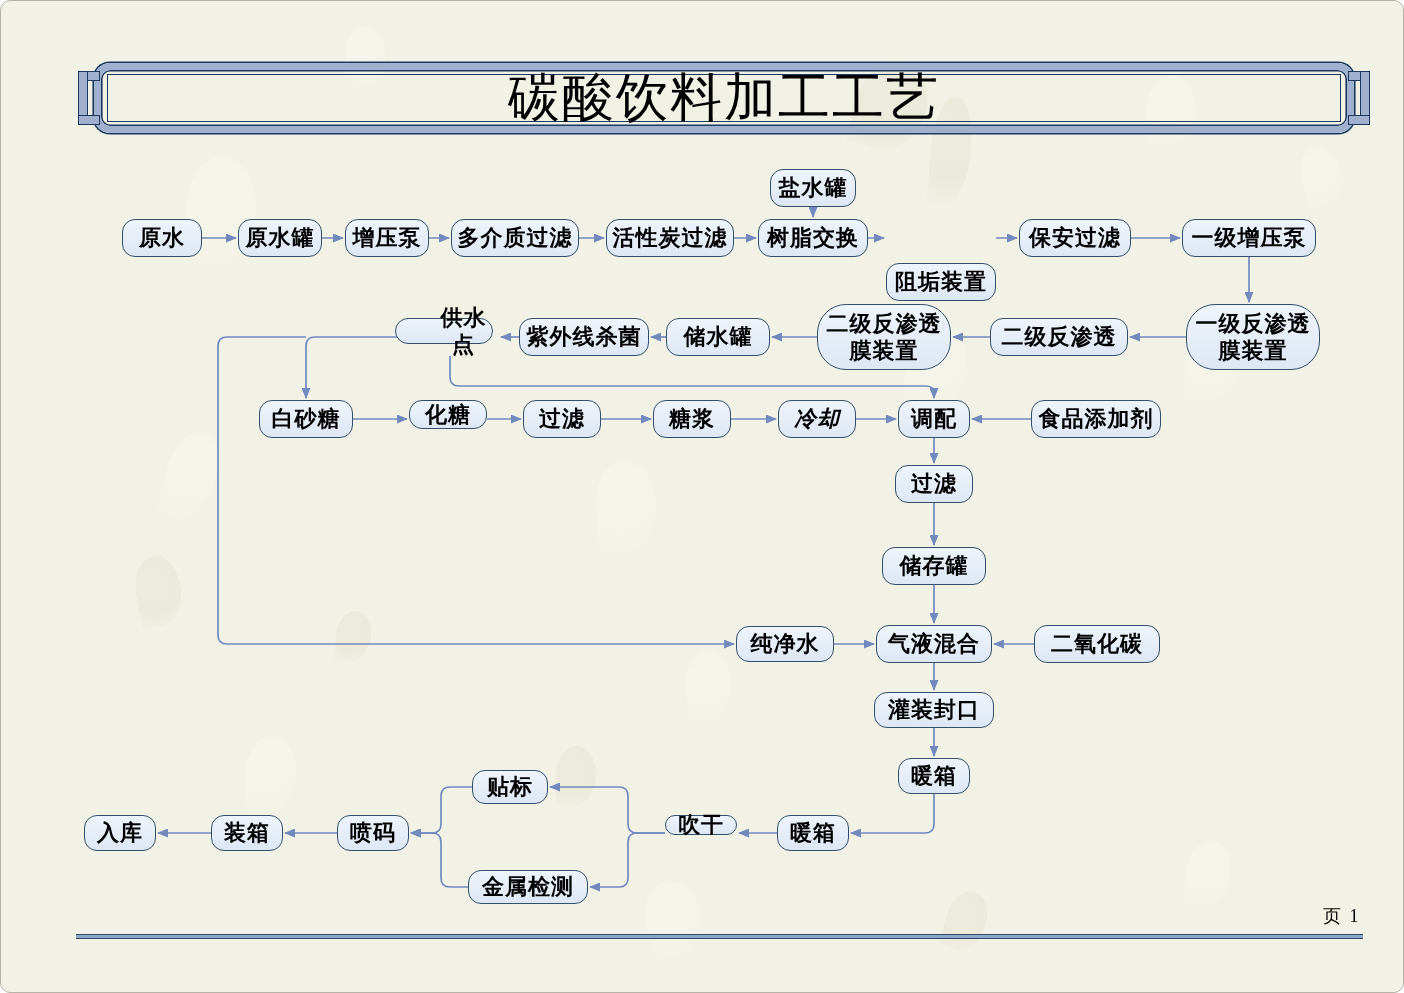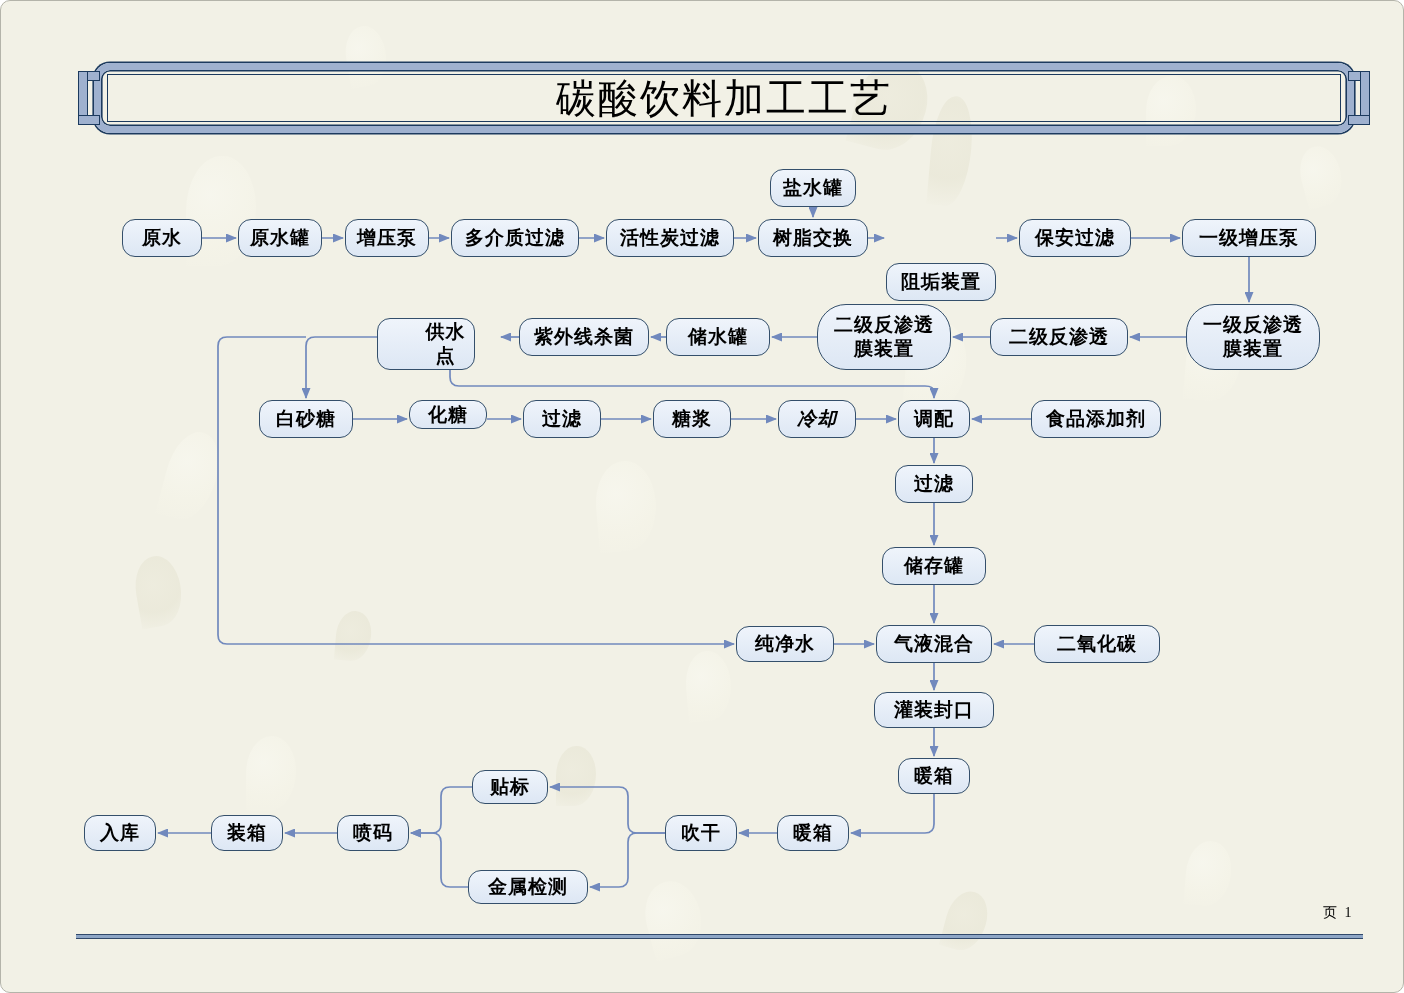--- a/index.html
+++ b/index.html
@@ -29,44 +29,44 @@
   .bracket{position:absolute; top:50%; transform:translateY(-50%); width:22px; height:54px;}
   .bracket.left{left:-16px;}
   .bracket.right{right:-16px;}
   .bracket i{position:absolute; display:block; background:#9fb1cf; border:1.5px solid #1c3a5e; box-sizing:border-box;}
   .bracket .bar{top:0; bottom:0; width:10px;}
   .bracket.left .bar{left:0;} .bracket.right .bar{right:0;}
   .bracket .arm-t{top:0; height:10px; left:0; right:0;}
   .bracket .arm-b{bottom:0; height:10px; left:0; right:0;}
   .title-text{
     position:absolute; inset:0; display:flex; align-items:center; justify-content:center;
-    font-size:40px; color:#000; letter-spacing:2px;
+    font-size:52px; color:#000; letter-spacing:2px;
     font-family:"Liberation Serif", serif;
   }
   
   #diagram{position:absolute; inset:0;}
   #edge-layer{position:absolute; left:0; top:0;}
   .node{
     position:absolute; display:flex; align-items:center; justify-content:center;
     background:linear-gradient(180deg,#eff4fb 0%,#dde7f4 100%);
     border:1.6px solid #344f6b; border-radius:13px;
-    font-weight:bold; font-size:19px; color:#000;
+    font-weight:bold; font-size:22px; color:#000;
     text-align:center; white-space:pre-line; line-height:1.25;
     box-sizing:border-box; letter-spacing:1px;
     font-family:"Liberation Serif", serif;
   }
   .node.tall{border-radius:29px;}
   
   .footer-line{
     position:absolute; left:75px; top:933px; width:1287px; height:3px;
     background:#8ea6c6; border-top:1.4px solid #31496b; border-bottom:1.4px solid #31496b;
   }
   .page-num{
     position:absolute; left:1322px; top:903px; width:60px;
-    font-size:14px; color:#000; letter-spacing:2px;
+    font-size:18px; color:#000; letter-spacing:2px;
     font-family:"Liberation Serif", serif;
   }
 </style>
 </head>
 <body>
 
 <div class="slide">
 
   <div class="watermarks">
       <span class="drop light" style="left: 185px; top: 155px; width: 70px; height: 110px; transform: rotate(0deg);"></span>
@@ -162,37 +162,37 @@
       <div class="node" style="left: 1018px; top: 218px; width: 112px; height: 38px;">保安过滤</div>
       <div class="node" style="left: 1181px; top: 218px; width: 134px; height: 38px;">一级增压泵</div>
       <div class="node" style="left: 769px; top: 168px; width: 86px; height: 38px;">盐水罐</div>
       <div class="node tall" style="left: 1185px; top: 303px; width: 134px; height: 66px;">一级反渗透
 膜装置</div>
       <div class="node" style="left: 989px; top: 317px; width: 138px; height: 38px;">二级反渗透</div>
       <div class="node tall" style="left: 816px; top: 303px; width: 134px; height: 66px;">二级反渗透
 膜装置</div>
       <div class="node" style="left: 665px; top: 317px; width: 104px; height: 38px;">储水罐</div>
       <div class="node" style="left: 518px; top: 317px; width: 130px; height: 38px;">紫外线杀菌</div>
-      <div class="node" style="left: 376px; top: 317px; width: 98px; height: 52px; padding-left: 39px;">供水点</div>
+      <div class="node" style="left: 394px; top: 317px; width: 98px; height: 26px; padding-left: 39px;">供水点</div>
       <div class="node" style="left: 258px; top: 399px; width: 94px; height: 38px;">白砂糖</div>
       <div class="node" style="left: 408px; top: 399px; width: 78px; height: 29px;">化糖</div>
       <div class="node" style="left: 522px; top: 399px; width: 78px; height: 38px;">过滤</div>
       <div class="node" style="left: 652px; top: 399px; width: 78px; height: 38px;">糖浆</div>
       <div class="node" style="left: 777px; top: 399px; width: 78px; height: 38px; font-style: italic;">冷却</div>
       <div class="node" style="left: 897px; top: 399px; width: 72px; height: 38px; text-align: right;">调配</div>
       <div class="node" style="left: 1030px; top: 399px; width: 130px; height: 38px;">食品添加剂</div>
       <div class="node" style="left: 894px; top: 464px; width: 78px; height: 38px;">过滤</div>
       <div class="node" style="left: 881px; top: 546px; width: 104px; height: 38px;">储存罐</div>
       <div class="node" style="left: 875px; top: 624px; width: 116px; height: 38px;">气液混合</div>
       <div class="node" style="left: 735px; top: 625px; width: 98px; height: 36px; border-radius: 13px;">纯净水</div>
       <div class="node" style="left: 1033px; top: 624px; width: 126px; height: 38px;">二氧化碳</div>
       <div class="node" style="left: 873px; top: 691px; width: 120px; height: 36px;">灌装封口</div>
       <div class="node" style="left: 897px; top: 757px; width: 72px; height: 36px;">暖箱</div>
       <div class="node" style="left: 776px; top: 814px; width: 72px; height: 36px;">暖箱</div>
-      <div class="node" style="left: 664px; top: 814px; width: 72px; height: 36px;">吹干</div>
+      <div class="node" style="left: 664px; top: 814px; width: 72px; height: 20px;">吹干</div>
       <div class="node" style="left: 471px; top: 769px; width: 76px; height: 34px;">贴标</div>
       <div class="node" style="left: 467px; top: 869px; width: 120px; height: 34px;">金属检测</div>
       <div class="node" style="left: 336px; top: 814px; width: 72px; height: 36px;">喷码</div>
       <div class="node" style="left: 210px; top: 814px; width: 72px; height: 36px;">装箱</div>
       <div class="node" style="left: 83px; top: 814px; width: 72px; height: 36px;">入库</div>
     </div>
 
   <div class="footer-line"></div>
   <div class="page-num">页 1</div>
 

